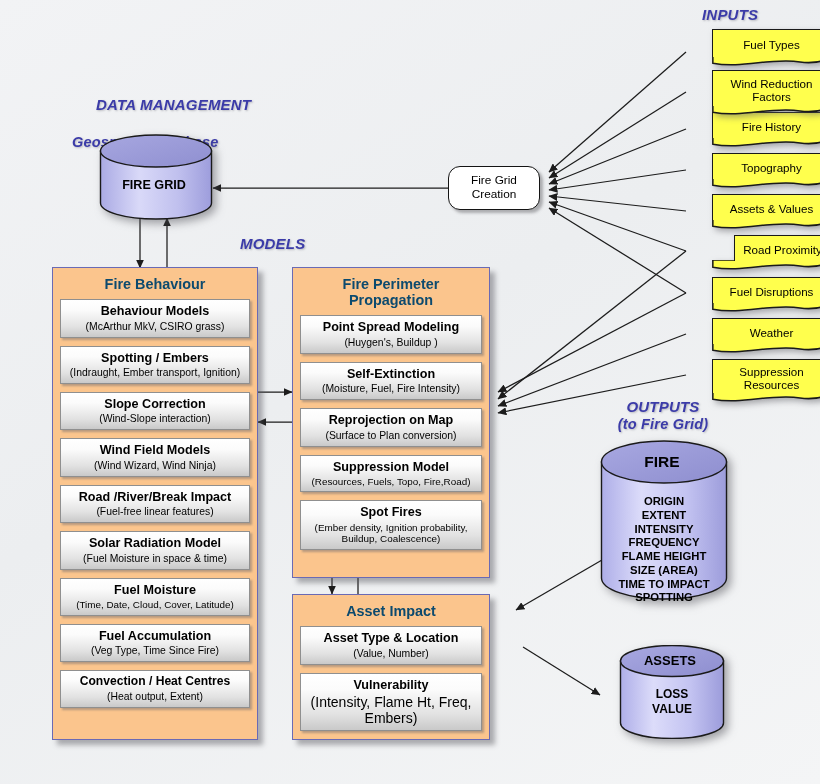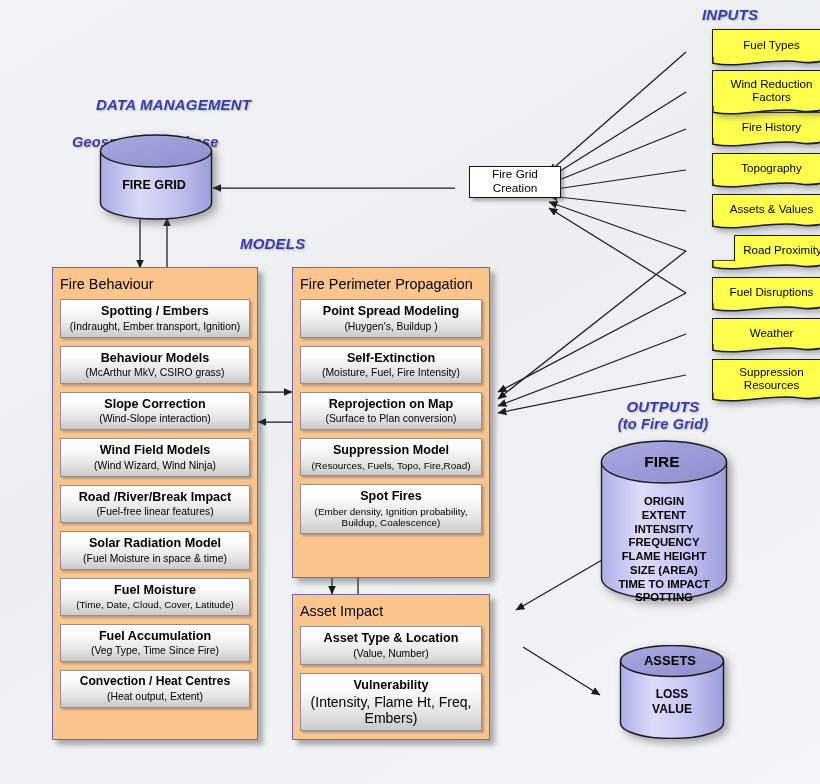--- a/index.html
+++ b/index.html
@@ -113,24 +113,24 @@
   
   .group {
     position: absolute;
     background: #fbc58d;
     border: 1.4px solid #6a6ab4;
     box-sizing: border-box;
     box-shadow: 5px 5px 5px rgba(85,85,92,0.45);
     padding: 6px 7px 8px 7px;
   }
   .group > .group-title {
-    text-align: left;
-    font-weight: normal;
+    text-align: center;
+    font-weight: bold;
     font-size: 14.4px;
-    color: #000000;
+    color: #0c4a6e;
     line-height: 1.12;
     margin: 2px 0 7px 0;
   }
   .item {
     background: linear-gradient(to bottom, #ffffff 0%, #fbfbfb 28%, #e2e2e2 72%, #c9c9c9 100%);
     border: 1px solid #8f8f8f;
     box-sizing: border-box;
     margin-bottom: 8px;
     padding: 4px 3px 4px 3px;
     text-align: center;
@@ -260,21 +260,21 @@
     </svg>
   </div>
 
   <div class="inputbox" style="left:688px; top:359px;">
     <div class="shape" style="height:34px;">Suppression Resources</div>
     <svg class="wave" viewBox="0 0 100 9" preserveAspectRatio="none">
       <path d="M0.7,0 L0.7,6 C25,11 50,1 74,5 C86,7 94,4 99.3,2.5 L99.3,0 Z" fill="#ffff4d" stroke="#1a1a1a" stroke-width="1.3"></path>
     </svg>
   </div>
 
-  <div class="plainbox" style="left:469px; top:166px; width:92px; height:32px;">Fire Grid Creation</div>
+  <div class="plainbox" style="left:448px; top:166px; width:92px; height:44px;border-radius:12px;">Fire Grid Creation</div>
 
   <div class="cyl" style="left:99px; top:134px; width:114px; height:86px;">
     <svg width="114" height="86" viewBox="0 0 114 86">
       <defs>
         <linearGradient id="cylg1" x1="0" y1="0" x2="1" y2="0">
           <stop offset="0%" stop-color="#aaaae4"></stop>
           <stop offset="35%" stop-color="#d9d9f8"></stop>
           <stop offset="70%" stop-color="#c0c0ee"></stop>
           <stop offset="100%" stop-color="#9d9ddc"></stop>
         </linearGradient>
@@ -286,26 +286,26 @@
       <path d="M1.5,17 L1.5,69 A55.5,16 0 0 0 112.5,69 L112.5,17 Z" fill="url(#cylg1)" stroke="#1a1a1a" stroke-width="1.4"></path>
       <ellipse cx="57" cy="17" rx="55.5" ry="16" fill="url(#cyltop1)" stroke="#1a1a1a" stroke-width="1.4"></ellipse>
     </svg>
     <div class="cyl-title" style="top:44px; font-size:12.6px;">FIRE GRID</div>
   </div>
 
   <div class="group" style="left:52px; top:267px; width:206px; height:473px;">
     <div class="group-title">Fire Behaviour</div>
 
     <div class="item">
+      <div class="t1">Behaviour Models</div>
+      <div class="t2">(McArthur MkV, CSIRO  grass)</div>
+    </div>
+    <div class="item">
       <div class="t1">Spotting / Embers</div>
       <div class="t2">(Indraught,  Ember transport, Ignition)</div>
-    </div>
-    <div class="item">
-      <div class="t1">Behaviour Models</div>
-      <div class="t2">(McArthur MkV, CSIRO  grass)</div>
     </div>
     <div class="item">
       <div class="t1">Slope Correction</div>
       <div class="t2">(Wind-Slope interaction)</div>
     </div>
     <div class="item">
       <div class="t1">Wind Field Models</div>
       <div class="t2">(Wind Wizard, Wind Ninja)</div>
     </div>
     <div class="item">

